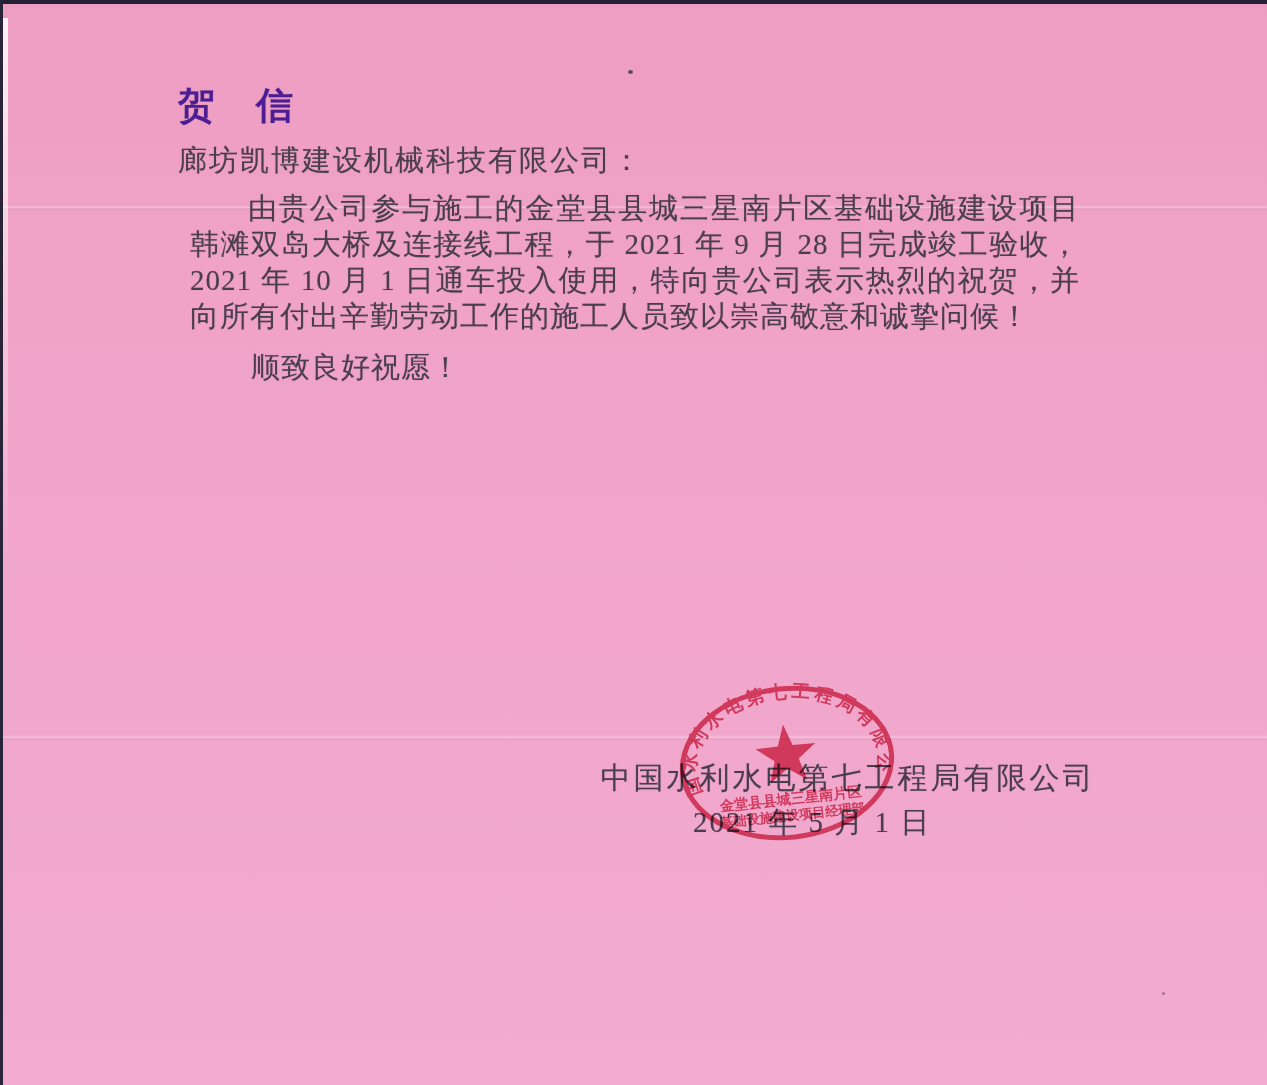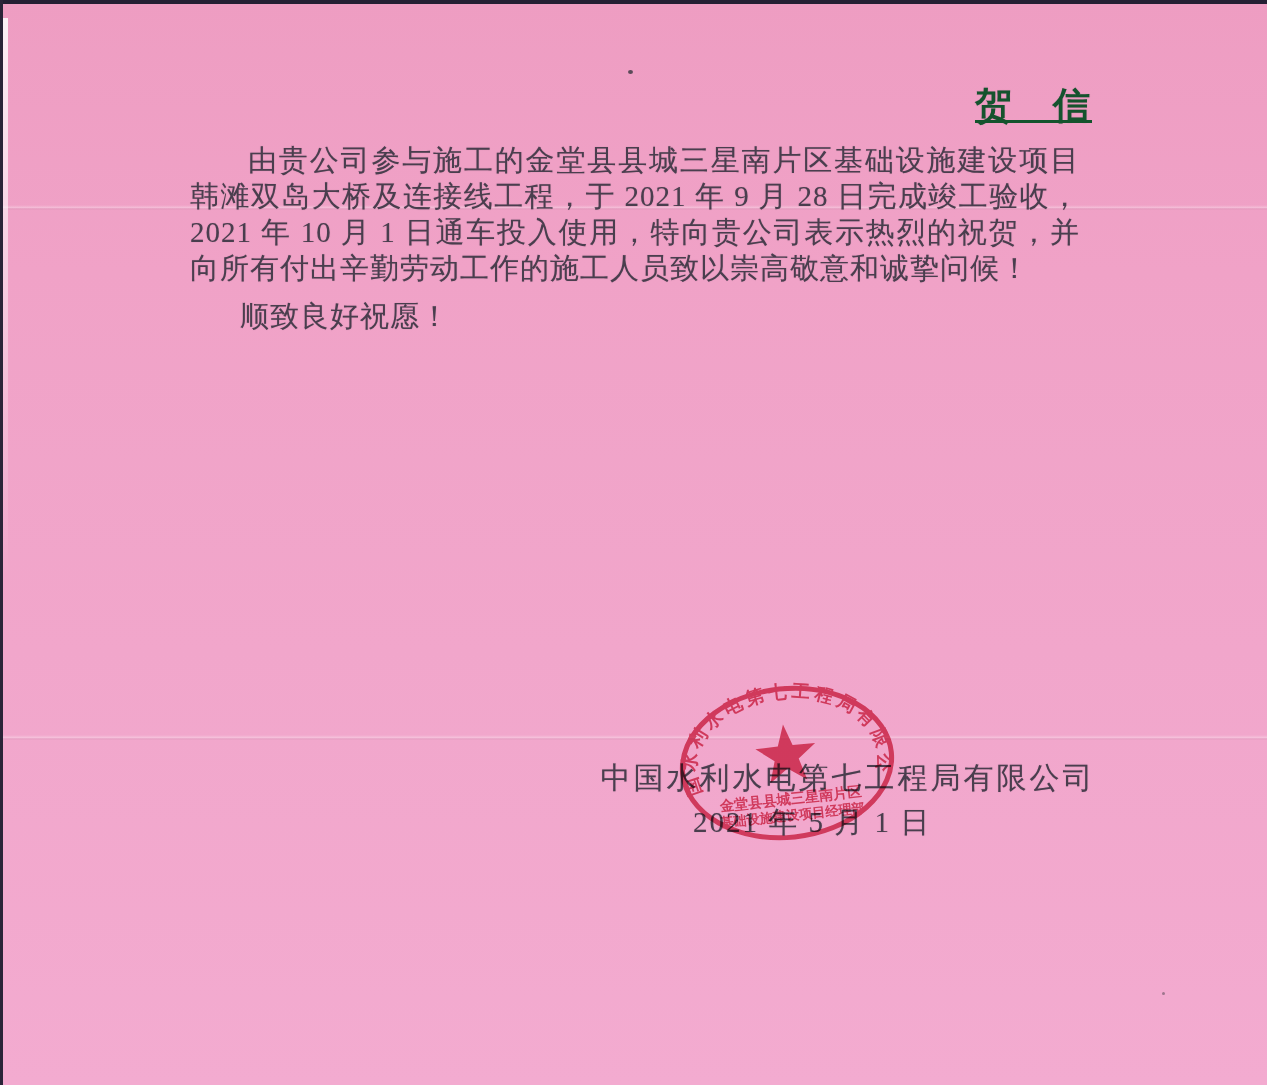--- a/index.html
+++ b/index.html
@@ -24,27 +24,27 @@
   .speck { position:absolute; border-radius:50%; background:#5a4a58; }
   .speck-title { left:628px; top:70px; width:5px; height:4px; }
   .speck-bottom { left:1162px; top:992px; width:3px; height:3px; opacity:.55; }
 
   .letter {
     position:absolute; left:178px; top:84px; width:914px;
     color:#4a3e4e; font-size:29px; line-height:36px;
     text-shadow:0 0 1px rgba(74,62,78,.35);
   }
   .title {
-    margin:0 0 14px 0; text-align:right;
+    margin:0 0 14px 0; text-align:left;
     font-size:37px; line-height:44px; font-weight:bold;
-    color:#14532d; letter-spacing:2px;text-decoration:underline;
+    color:#4c1d95; letter-spacing:2px;
   }
   .salutation { margin:0; letter-spacing:2px; }
   .para { margin:12px; text-indent:2em; text-align:justify; letter-spacing:1px; }
-  .closing { margin:4px; text-indent:2em; letter-spacing:1px; }
+  .closing { margin:15px; text-indent:2em; letter-spacing:1px; }
 
   .signature {
     position:absolute; left:598px; top:760px; width:500px;
     text-align:center; color:#4a3e4e; font-size:30px; line-height:36px;
     letter-spacing:3px; text-shadow:0 0 1px rgba(74,62,78,.35);
   }
   .date {
     position:absolute; left:592px; top:805px; width:440px;
     text-align:center; color:#4a3e4e; font-size:29px; line-height:34px;
     letter-spacing:2px; text-shadow:0 0 1px rgba(74,62,78,.35);
@@ -66,20 +66,21 @@
 <div class="crease crease-1"></div>
 <div class="crease crease-2"></div>
 <div class="edge-top"></div>
 <div class="edge-left"></div>
 <div class="edge-left-white"></div>
 <div class="speck speck-title"></div>
 <div class="speck speck-bottom"></div>
 
 <div class="letter">
   <h1 class="title">贺　信</h1>
+  <p class="salutation">廊坊凯博建设机械科技有限公司：</p>
   <p class="para">由贵公司参与施工的金堂县县城三星南片区基础设施建设项目韩滩双岛大桥及连接线工程，于 2021 年 9 月 28 日完成竣工验收，2021 年 10 月 1 日通车投入使用，特向贵公司表示热烈的祝贺，并向所有付出辛勤劳动工作的施工人员致以崇高敬意和诚挚问候！</p>
   <p class="closing">顺致良好祝愿！</p>
 </div>
 
 <div class="signature">中国水利水电第七工程局有限公司</div>
 <div class="date">2021 年 5 月 1 日</div>
 
 <div class="seal">
   <svg viewBox="0 0 222 162" xmlns="http://www.w3.org/2000/svg">
     <ellipse cx="111" cy="81" rx="103" ry="73" fill="none" stroke="#d8405f" stroke-width="5"></ellipse>

